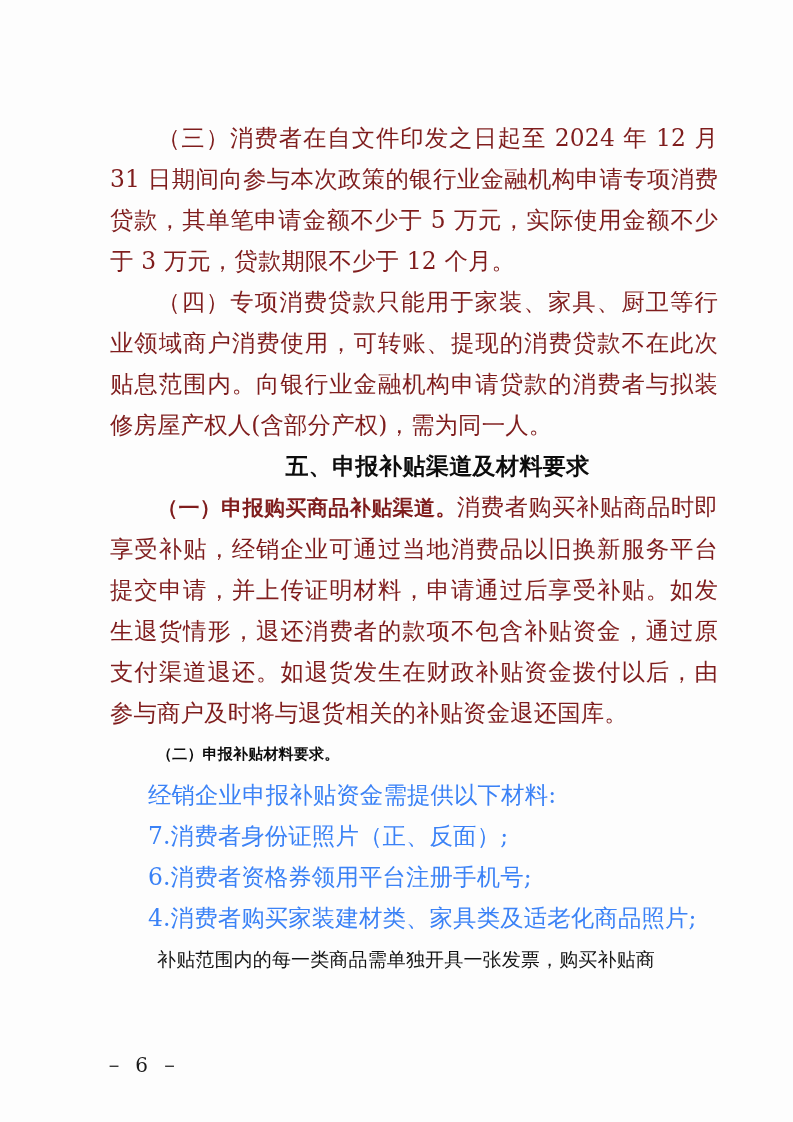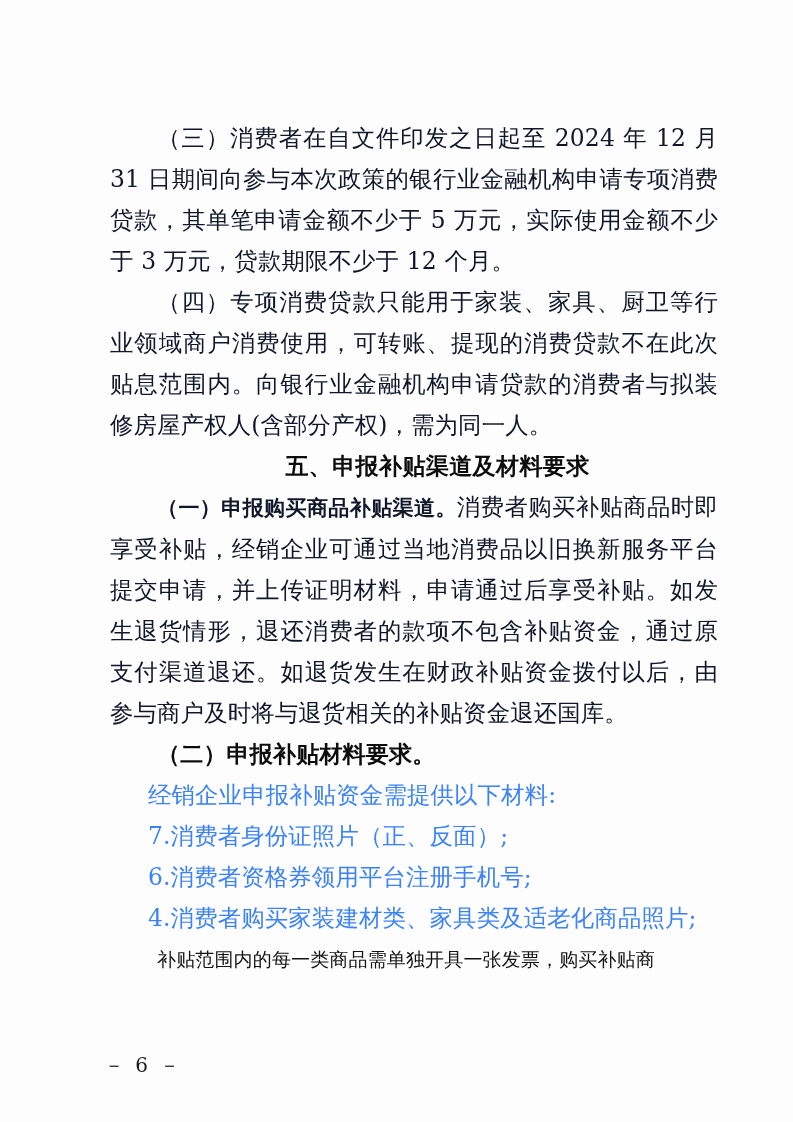--- a/index.html
+++ b/index.html
@@ -31,21 +31,21 @@
   }
   
   .para {
     font-family: "DejaVu Serif", "Liberation Serif", serif;
     font-size: 23.4px;
     line-height: 41px;
     text-align: justify;
     text-justify: inter-ideograph;
     letter-spacing: 0.15px;
     margin: 0;
-    color: #0f172a;
+    color: #7f1d1d;
     text-indent: 47px;
   }
   
   .heading {
     font-family: "DejaVu Sans", "Liberation Sans", sans-serif;
     font-size: 23px;
     line-height: 41px;
     font-weight: bold;
     margin: 0;
     text-indent: 47px;
@@ -56,21 +56,21 @@
   
   .bold-lead {
     font-family: Liberation Serif, serif;
     font-weight: bold;
     font-size: 21px;
     letter-spacing: 0.2px;
   }
   
   .subheading {
     font-family: "DejaVu Sans", "Liberation Sans", sans-serif;
-    font-size: 23px;
+    font-size: 15px;
     line-height: 41px;
     font-weight: bold;
     margin: 0;
     text-indent: 47px;
     letter-spacing: 0.2px;
     color: #0c0c0c;
   }
   
   .list-line {
     font-family: "DejaVu Serif", "Liberation Serif", serif;

